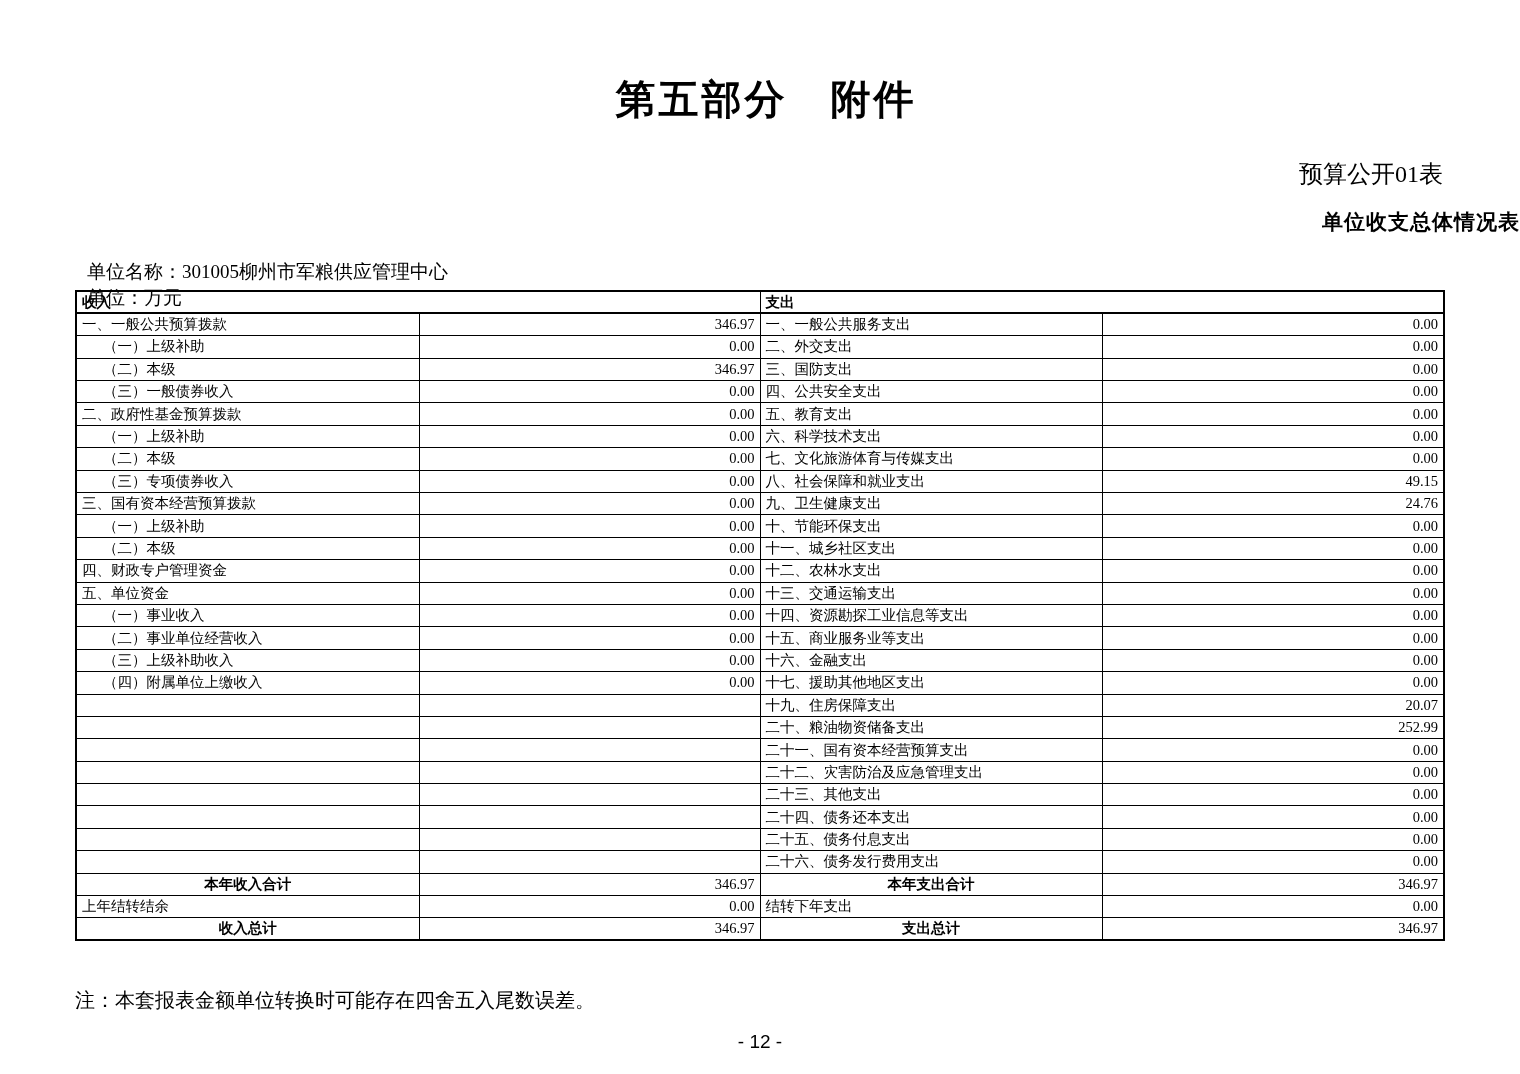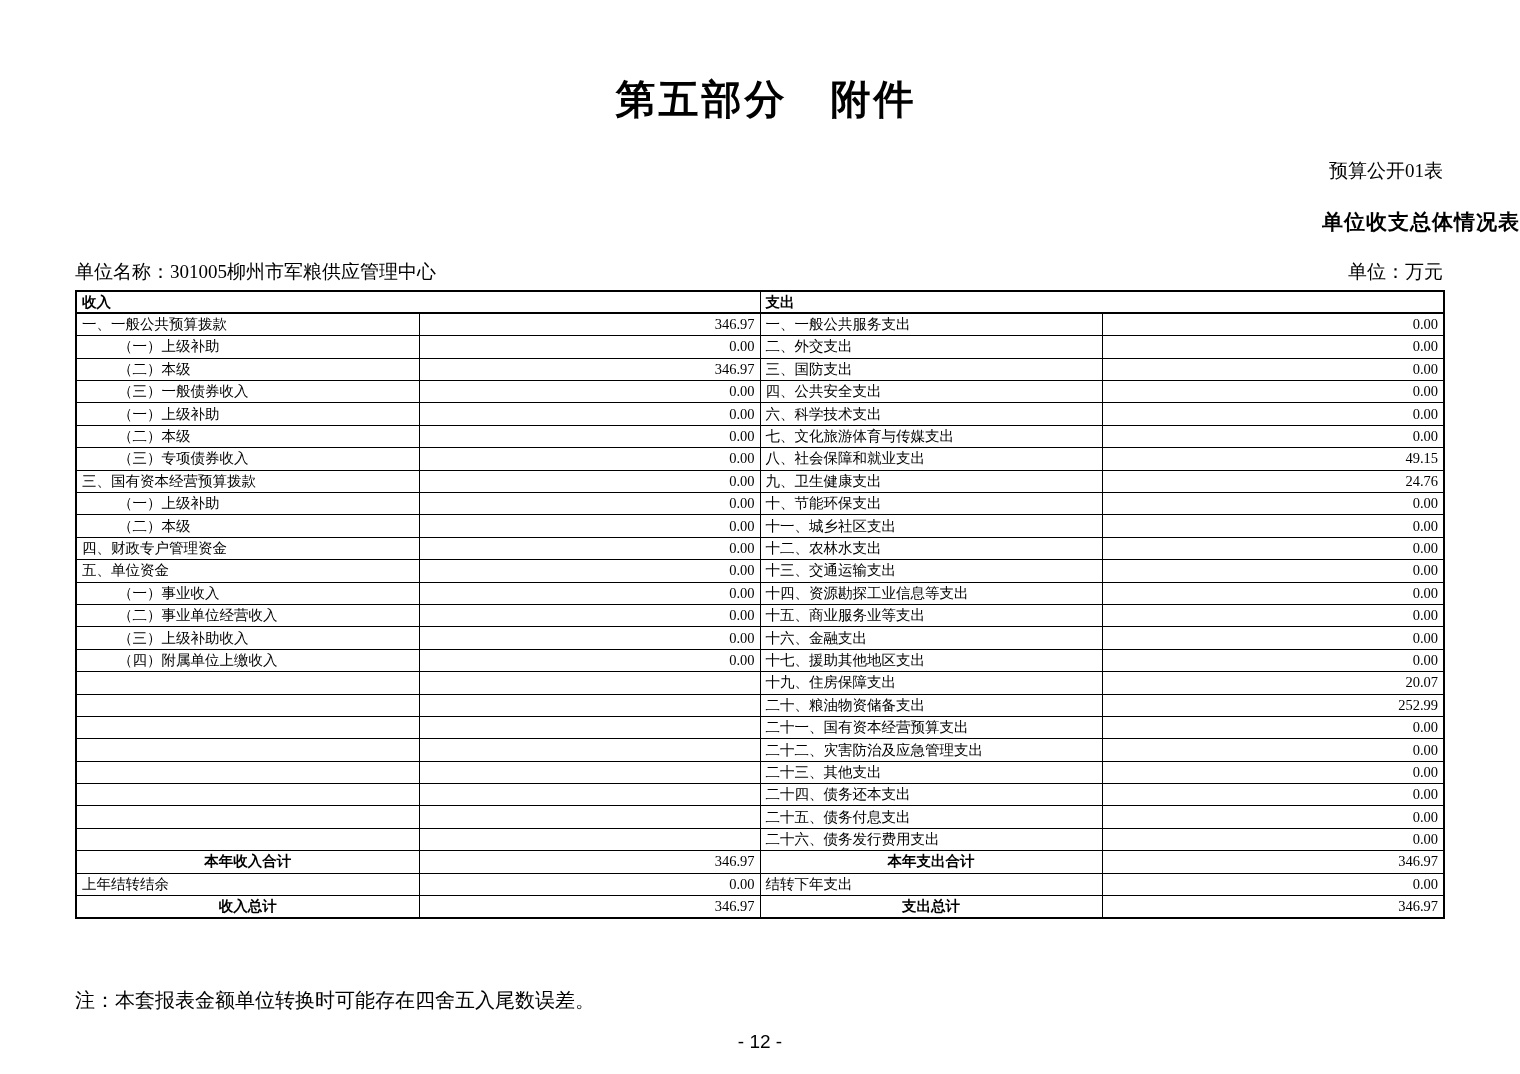--- a/index.html
+++ b/index.html
@@ -21,40 +21,41 @@
     text-align: center;
     font-size: 40px;
     font-weight: bold;
     letter-spacing: 3px;
     white-space: pre;
   }
   .form-label {
     position: absolute;
     top: 158px;
     right: 77px;
-    font-size: 19px;
+    font-size: 24px;
   }
   .doc-subtitle {
     position: absolute;
     top: 208px;
     left: 0;
     width: 100%;
     text-align: right;
     font-size: 21px;
     font-weight: bold;
     letter-spacing: 1px;
   }
   .meta-row {
     position: absolute;
     top: 259px;
-    left: 75px;
+    left: 87px;
     width: 1368px;
     display: flex;
-    justify-content: space-between;
+    justify-content: flex-start;
     font-size: 19px;
+    flex-direction: column;
   }
   table.budget {
     position: absolute;
     top: 290px;
     left: 75px;
     width: 1368px;
     border-collapse: collapse;
     table-layout: fixed;
     border: 2px solid #000;
   }
@@ -71,21 +72,21 @@
   }
   table.budget thead th {
     font-weight: bold;
     text-align: left;
     border-bottom-width: 2px;
   }
   td.item {
     text-align: left;
   }
   td.item.indent {
-    padding-left: 41px;
+    padding-left: 26px;
   }
   td.value {
     text-align: right;
     padding-right: 4px;
     font-size: 15px;
   }
   tr.summary td.item.center {
     text-align: center;
     font-weight: bold;
   }
@@ -149,20 +150,26 @@
         <td class="item">三、国防支出</td>
         <td class="value">0.00</td>
       </tr>
       <tr>
         <td class="item indent">（三）一般债券收入</td>
         <td class="value">0.00</td>
         <td class="item">四、公共安全支出</td>
         <td class="value">0.00</td>
       </tr>
       <tr>
+        <td class="item">二、政府性基金预算拨款</td>
+        <td class="value">0.00</td>
+        <td class="item">五、教育支出</td>
+        <td class="value">0.00</td>
+      </tr>
+      <tr>
         <td class="item indent">（一）上级补助</td>
         <td class="value">0.00</td>
         <td class="item">六、科学技术支出</td>
         <td class="value">0.00</td>
       </tr>
       <tr>
         <td class="item indent">（二）本级</td>
         <td class="value">0.00</td>
         <td class="item">七、文化旅游体育与传媒支出</td>
         <td class="value">0.00</td>

